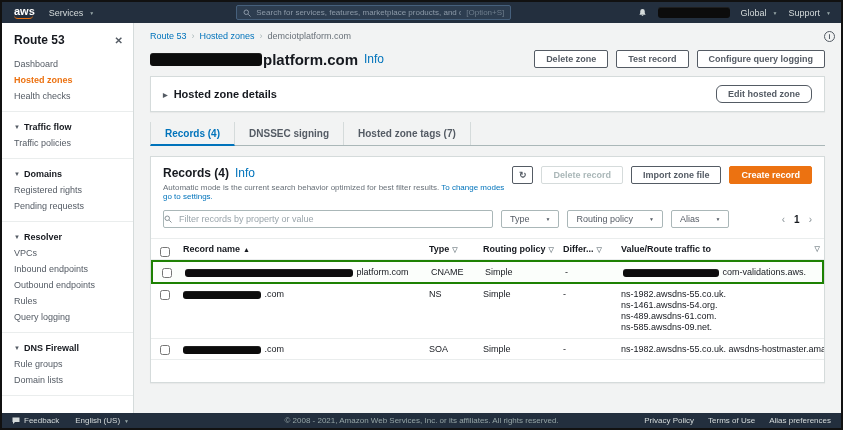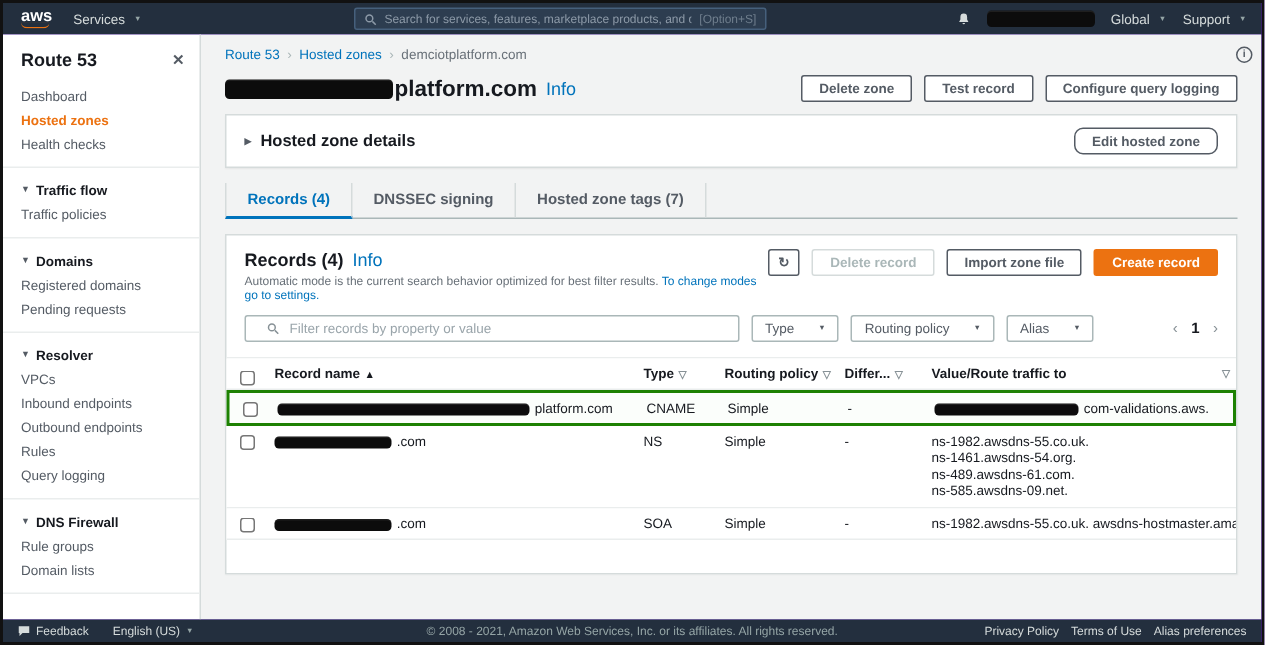--- a/index.html
+++ b/index.html
@@ -1,19 +1,19 @@
 <!DOCTYPE html>
 <html><head>
 <meta charset="utf-8">
 <style>
   * { box-sizing: border-box; }
   html,body { margin:0; padding:0; background:#cfcfcf; }
   .screen {
     position:relative; width:843px; height:430px; margin:0 auto;
-    border:2px solid #111; background:#6d28d9; overflow:hidden;
+    border:2px solid #111; background:#7dd3fc; overflow:hidden;
     font-family:"Liberation Sans", sans-serif; color:#16191f;
   }
   
   .topbar { position:absolute; top:0; left:0; right:0; height:21px; background:#232f3e;
     display:flex; align-items:center; padding:0 10px; gap:12px; color:#d5dbdb; font-size:9px; }
   .aws-logo { font-weight:bold; font-size:11px; color:#fff; position:relative; padding:0 2px 3px 2px; }
   .aws-logo::after { content:""; position:absolute; left:2px; right:4px; bottom:1px; height:3px;
     border-bottom:1.5px solid #ec7211; border-radius:0 0 7px 7px; }
   .tb-item { display:flex; align-items:center; gap:6px; cursor:pointer; white-space:nowrap; }
   .caret { font-size:5px; color:#95a5a6; }
@@ -66,21 +66,21 @@
   .tab.active { color:#0073bb; border-bottom:2px solid #0073bb; margin-bottom:-1px; }
   
   .records-card { margin-top:10px; padding-bottom:22px; }
   .rec-head { display:flex; align-items:flex-start; padding:9px 12px 5px; }
   .rec-title { font-size:12px; font-weight:bold; display:flex; align-items:center; }
   .rec-desc { font-size:8px; color:#687078; margin-top:3px; }
   .rec-desc .link { color:#0073bb; cursor:pointer; }
   .rec-actions { margin-left:auto; display:flex; gap:8px; align-items:center; }
   .filter-row { display:flex; gap:8px; padding:4px 12px 10px; align-items:center; }
   .search-box { width:330px; display:flex; align-items:center; gap:5px; border:1px solid #aab7b8;
-    border-radius:2px; height:18px; padding:0 14px; background:#fff; color:#879196; }
+    border-radius:2px; height:18px; padding:0 0; background:#fff; color:#879196; }
   .search-box input { border:none; outline:none; flex:1; font-size:9px; color:#16191f;
     font-family:inherit; background:transparent; }
   .search-box input::placeholder { color:#9aa5ab; }
   .dd { display:flex; align-items:center; gap:16px; border:1px solid #aab7b8; border-radius:2px;
     height:18px; padding:0 8px; font-size:9px; color:#545b64; background:#fff; cursor:pointer; white-space:nowrap; }
   .dd .caret { color:#545b64; }
   .pagination { margin-left:auto; display:flex; gap:9px; align-items:center; font-size:10px; color:#879196; }
   .pag-num { font-weight:bold; color:#16191f; cursor:pointer; }
   .pag-arrow { cursor:pointer; }
   
@@ -97,21 +97,21 @@
   .tr.header .col-value { display:flex; justify-content:space-between; align-items:center; }
   .sort { font-size:7px; color:#879196; margin-left:3px; }
   .sort.asc { color:#16191f; }
   .tr.selected { border:2px solid #1d8102; background:#fbfefb; }
   .chk { width:10px; height:10px; margin:0; cursor:pointer; }
   .val-line { line-height:11px; }
   
   .footer { position:absolute; left:0; right:0; bottom:0; height:15px; background:#232f3e; display:flex;
     align-items:center; padding:0 10px; font-size:8px; color:#d5dbdb; gap:16px; }
   .footer .copyright { position:absolute; left:50%; transform:translateX(-50%); color:#95a5a6; white-space:nowrap; }
-  .footer-right { margin-left:auto; display:flex; gap:8px;text-align:center; }
+  .footer-right { margin-left:auto; display:flex; gap:14px;text-align:center; }
   .footer .f-item { display:flex; align-items:center; gap:4px; cursor:pointer; white-space:nowrap; }
   svg { display:block; }
 </style>
 </head>
 <body>
 
 <div class="screen">
 
   <header class="topbar">
     <div class="aws-logo">aws</div>
@@ -163,21 +163,21 @@
       <span class="tri">▼</span>
       <span>Traffic flow</span>
     </div>
     <div class="side-item">Traffic policies</div>
 
     <div class="side-divider"></div>
     <div class="group-head">
       <span class="tri">▼</span>
       <span>Domains</span>
     </div>
-    <div class="side-item">Registered domains</div>
+    <div class="side-item">Registered rights</div>
     <div class="side-item">Pending requests</div>
 
     <div class="side-divider"></div>
     <div class="group-head">
       <span class="tri">▼</span>
       <span>Resolver</span>
     </div>
     <div class="side-item">VPCs</div>
     <div class="side-item">Inbound endpoints</div>
     <div class="side-item">Outbound endpoints</div>

